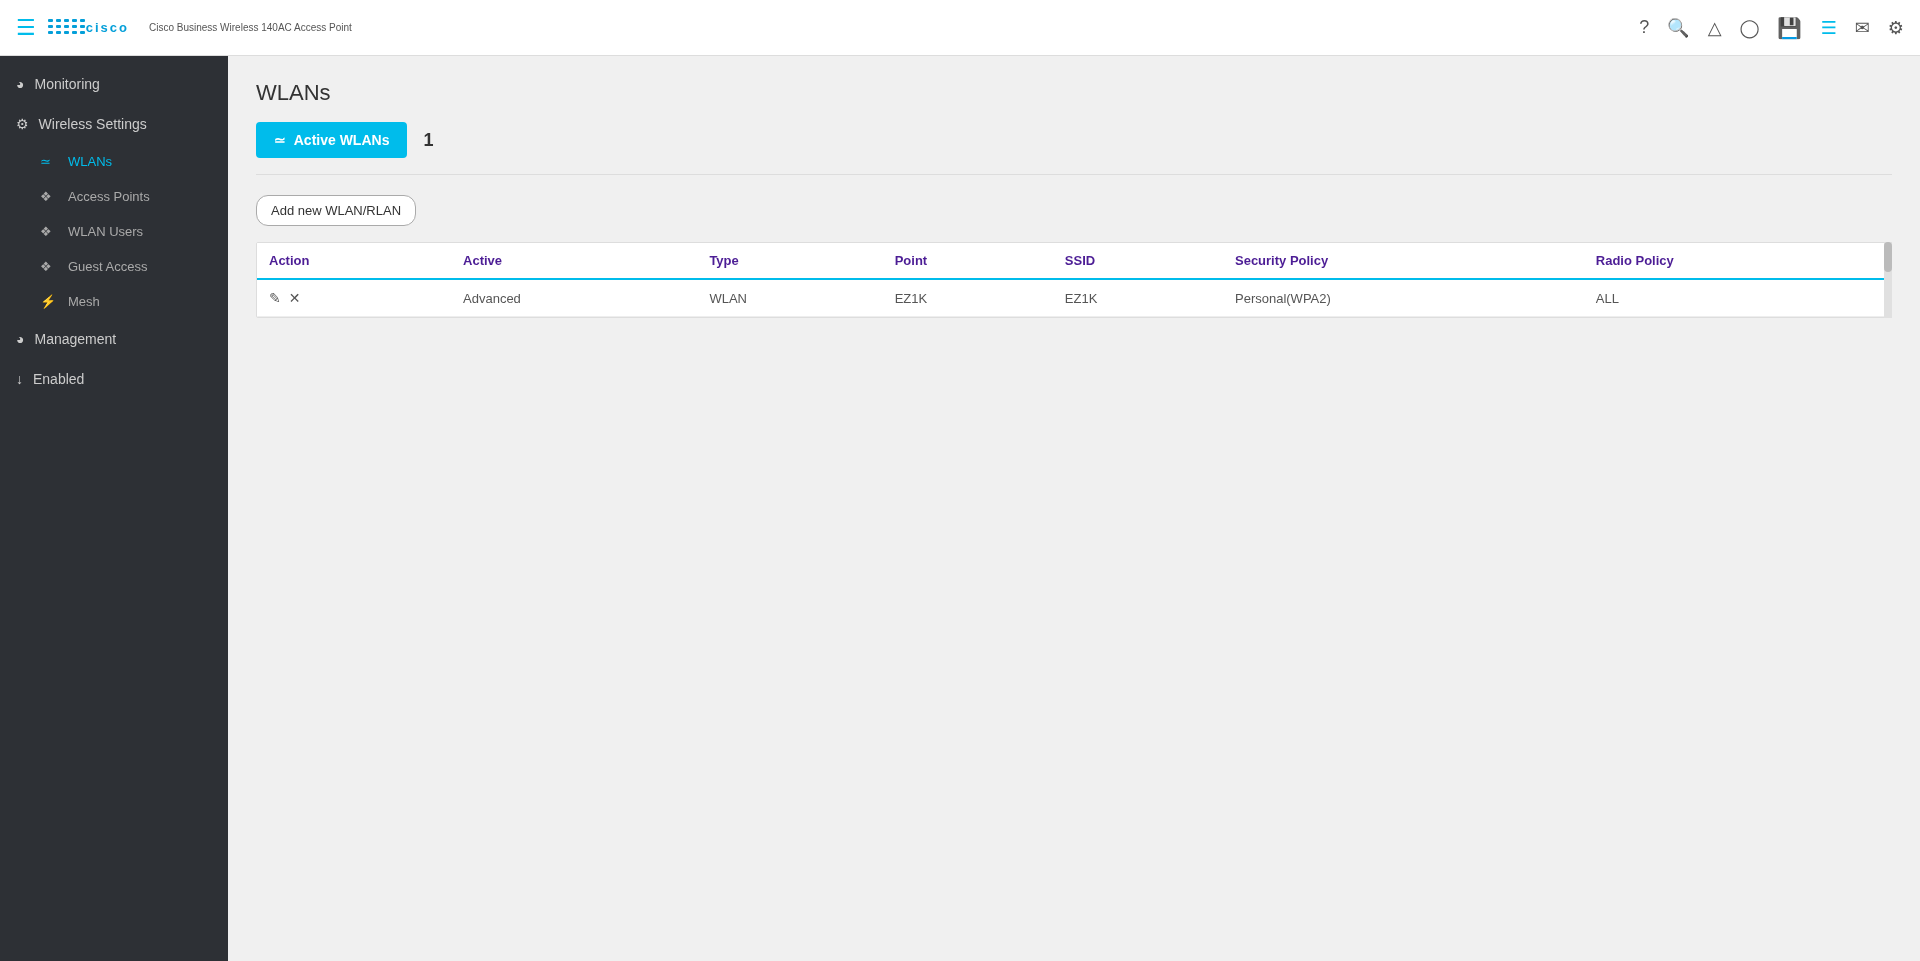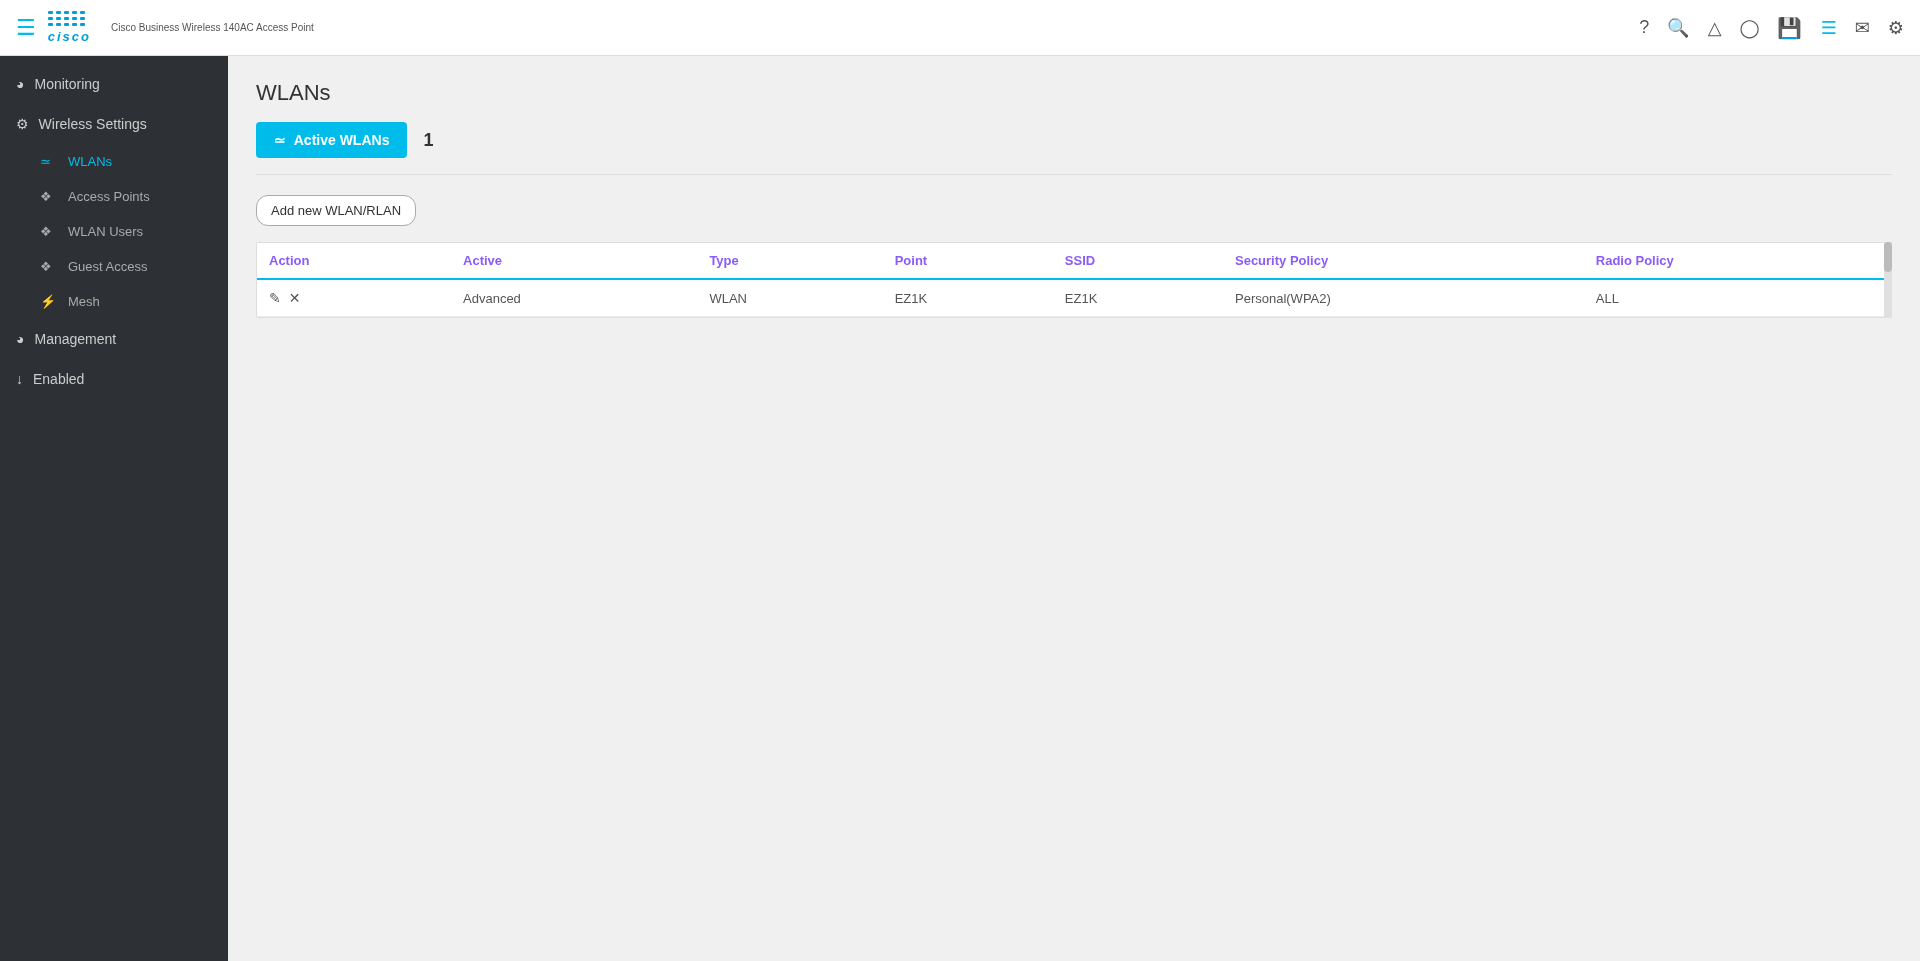--- a/index.html
+++ b/index.html
@@ -28,22 +28,22 @@
       display: flex;
       align-items: center;
     }
     .cisco-logo {
       display: flex;
       align-items: center;
       gap: 8px;
     }
     .cisco-logo-text {
       display: flex;
-      flex-direction: column;
-      font-style: italic;
+      flex-direction: row;
+      align-items: center;
     }
     .cisco-wordmark {
       font-size: 13px;
       font-weight: bold;
       letter-spacing: 2px;
       color: #049fd9;
     }
     .cisco-dots {
       display: grid;
       grid-template-columns: repeat(5, 6px);
@@ -191,21 +191,21 @@
       width: 100%;
       border-collapse: collapse;
       font-size: 13px;
     }
     thead tr {
       border-bottom: 2px solid #00bceb;
     }
     thead th {
       text-align: left;
       padding: 10px 12px;
-      color: #8b5cf6;
+      color: #4c1d95;
       font-weight: 600;
       background: #fff;
       font-size: 13px;
     }
     tbody tr {
       border-bottom: 1px solid #eee;
     }
     tbody td {
       padding: 10px 12px;
       color: #555;

